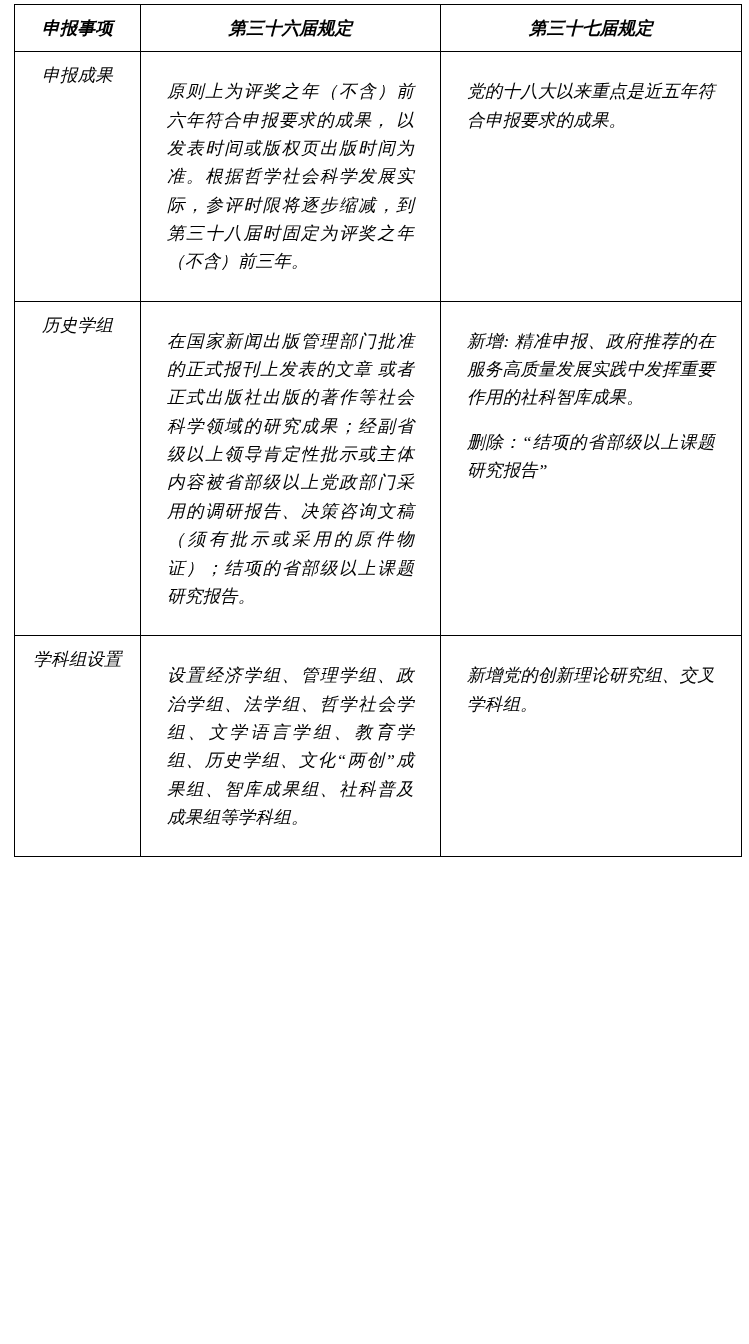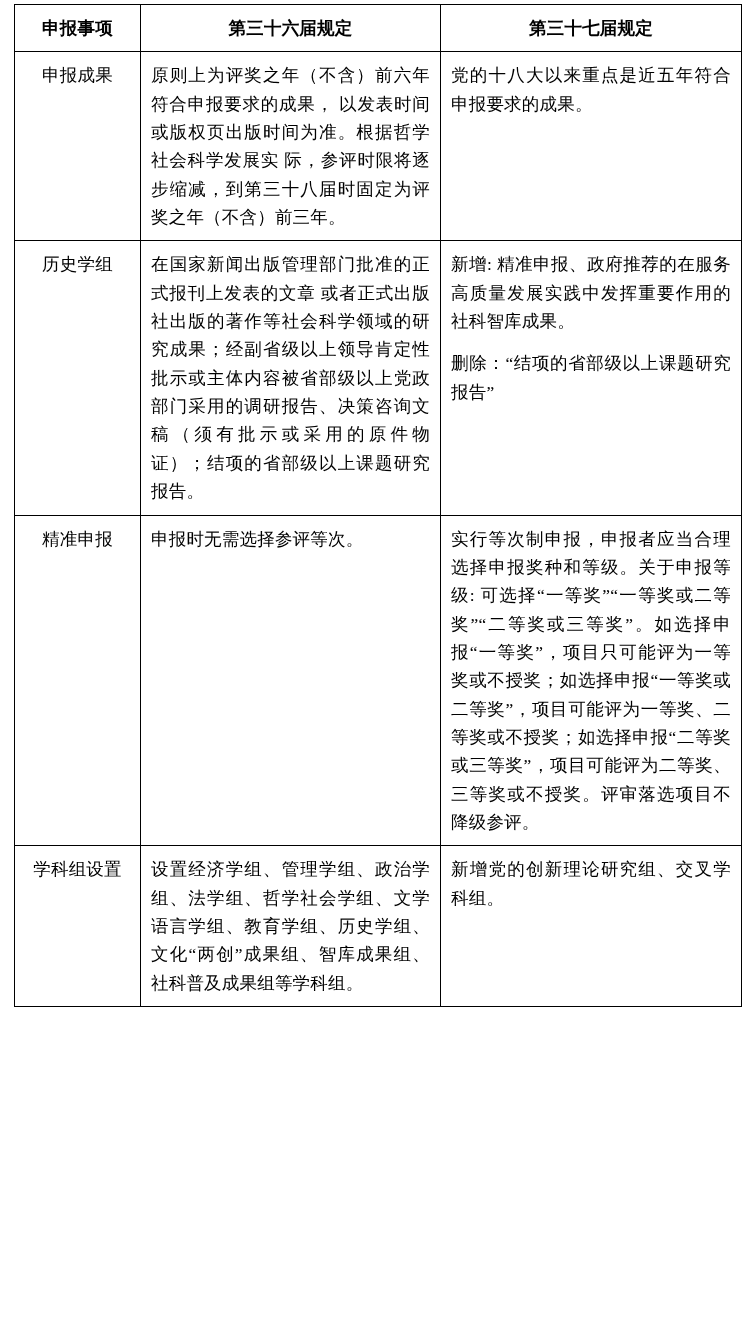--- a/index.html
+++ b/index.html
@@ -9,20 +9,21 @@
   }
   body {
     width: 749px;
     font-family: "Liberation Serif", "DejaVu Serif", serif;
     color: #000000;
   }
   .sheet {
     width: 748px;
     box-sizing: border-box;
     padding: 4px 8px 6px 14px;
+    font-style: italic;
   }
   table.cmp {
     border-collapse: collapse;
     width: 727px;
     table-layout: fixed;
   }
   table.cmp td, table.cmp th {
     border: 1px solid #000000;
     vertical-align: top;
     padding: 9px 10px 9px 10px;
@@ -47,21 +48,21 @@
     vertical-align: middle;
     font-size: 17.5px;
     letter-spacing: 1px;
     line-height: 1.6;
   }
   td.body {
     text-align: justify;
     text-justify: inter-ideograph;
   }
   td.body p {
-    margin: 0;
+    margin: 16px;
   }
   td.body p + p {
     margin-top: 14px;
   }
   .label-line {
     display: block;
     white-space: nowrap;
   }
 </style>
 </head>
@@ -103,31 +104,20 @@
           <p>在国家新闻出版管理部门批准的正式报刊上发表的文章 或者正式出版社出版的著作等社会科学领域的研究成果；经副省级以上领导肯定性批示或主体内容被省部级以上党政部门采用的调研报告、决策咨询文稿（须有批示或采用的原件物证）；结项的省部级以上课题研究报告。</p>
         </td>
         <td class="body">
           <p>新增: 精准申报、政府推荐的在服务高质量发展实践中发挥重要作用的社科智库成果。</p>
           <p>删除：“结项的省部级以上课题研究报告”</p>
         </td>
       </tr>
 
 
 
-      <tr>
-        <td class="label">
-          <span class="label-line">精准申报</span>
-        </td>
-        <td class="body">
-          <p>申报时无需选择参评等次。</p>
-        </td>
-        <td class="body">
-          <p>实行等次制申报，申报者应当合理选择申报奖种和等级。关于申报等级: 可选择“一等奖”“一等奖或二等奖”“二等奖或三等奖”。如选择申报“一等奖”，项目只可能评为一等奖或不授奖；如选择申报“一等奖或二等奖”，项目可能评为一等奖、二等奖或不授奖；如选择申报“二等奖或三等奖”，项目可能评为二等奖、三等奖或不授奖。评审落选项目不降级参评。</p>
-        </td>
-      </tr>
 
       <tr>
         <td class="label">
           <span class="label-line">学科组设置</span>
         </td>
         <td class="body">
           <p>设置经济学组、管理学组、政治学组、法学组、哲学社会学组、文学语言学组、教育学组、历史学组、文化“两创”成果组、智库成果组、社科普及成果组等学科组。</p>
         </td>
         <td class="body">
           <p>新增党的创新理论研究组、交叉学科组。</p>

